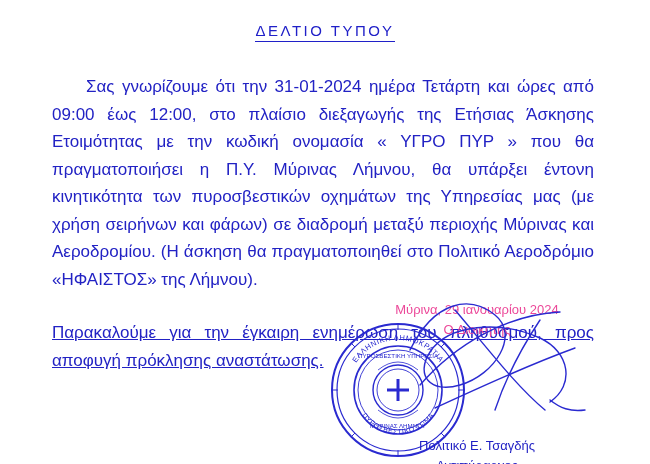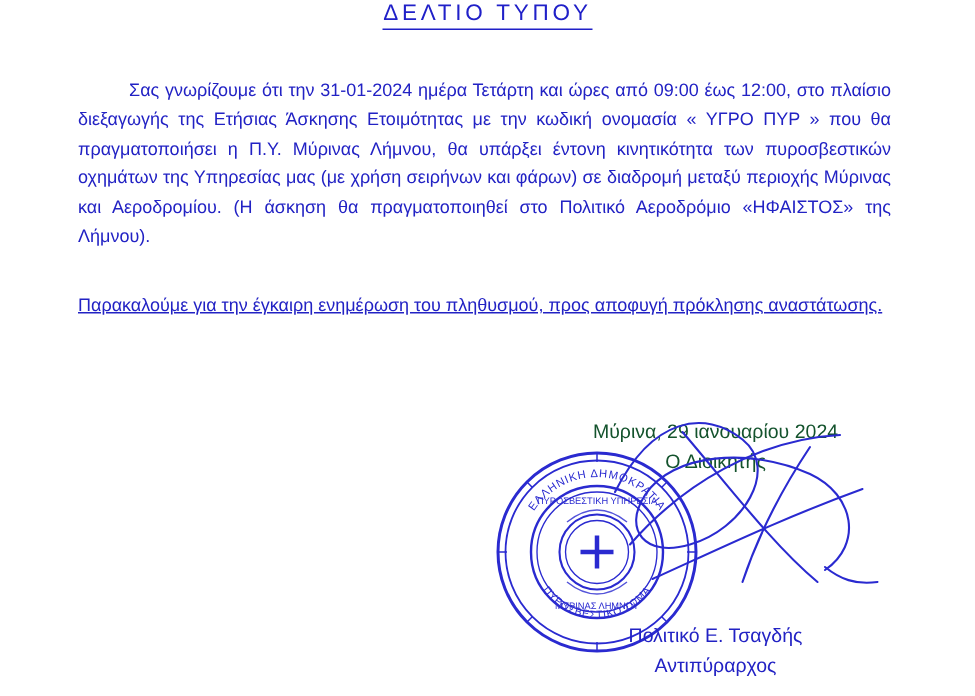--- a/index.html
+++ b/index.html
@@ -20,49 +20,50 @@
     width: 650px;
     height: 464px;
     box-sizing: border-box;
     padding: 0;
   }
   .title {
     text-align: center;
     font-size: 15px;
     letter-spacing: 2.5px;
     color: #2020c8;
+    margin-top: 22px;
     font-weight: normal;
   }
   .title .t-underline {
     border-bottom: 1px solid #2020c8;
     padding-bottom: 2px;
   }
   .body-text {
     margin: 34px 56px 0 52px;
-    font-size: 12px;
+    font-size: 17px;
     line-height: 1.62;
     color: #2222c4;
     text-align: justify;
   }
   .para-indent {
     text-indent: 34px;
   }
   .para-second {
     margin-top: 26px;
     text-indent: 0;
     text-decoration: underline;
   }
   .sign-block {
     position: absolute;
     right: 48px;
     top: 278px;
     width: 250px;
     text-align: center;
     font-size: 13px;
-    color: #14532d;
+    color: #ec4899;
     line-height: 1.5;
   }
   .sign-name {
     position: absolute;
     right: 48px;
     top: 414px;
     width: 250px;
     text-align: center;
     font-size: 13px;
     color: #2222c4;

